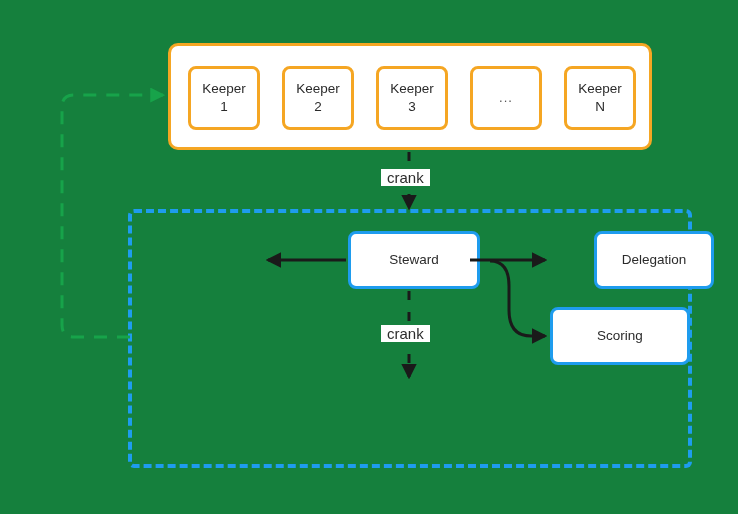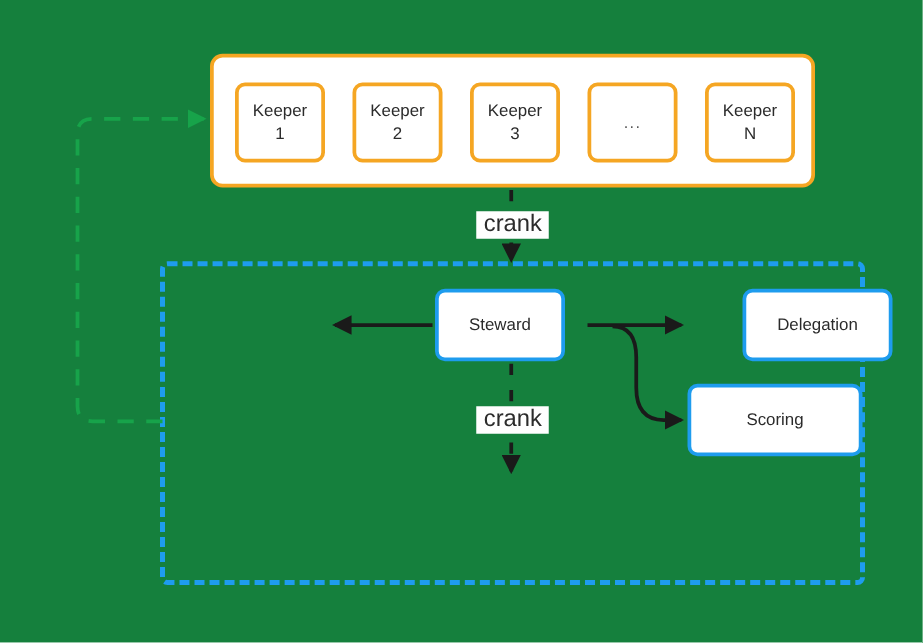--- a/index.html
+++ b/index.html
@@ -90,29 +90,29 @@
     display: flex;
     flex-direction: column;
     align-items: center;
     justify-content: center;
     font-size: 13.5px;
     line-height: 1.4;
     color: #2b2b2b;
     text-align: center;
   }
   .n-validator  { left: 146px; top: 231px; width: 118px; height: 58px; }
-  .n-steward    { left: 348px; top: 231px; width: 104px; height: 58px; justify-content: center; }
+  .n-steward    { left: 348px; top: 231px; width: 132px; height: 58px; justify-content: center; }
   .n-delegation { left: 550px; top: 231px; width: 120px; height: 58px; margin-left: 44px; }
   .n-scoring    { left: 550px; top: 307px; width: 140px; height: 58px; }
   .n-stakepool  { left: 348px; top: 379px; width: 120px; height: 58px; }
 
   
   .crank-label {
     position: absolute;
-    font-size: 19px;
+    font-size: 15px;
     color: #2b2b2b;
     white-space: nowrap;
   }
   .crank-1 { left: 381px; top: 169px; }
   .crank-2 { left: 381px; top: 325px; }
 </style>
 </head>
 <body>
 
 <div id="diagram">

